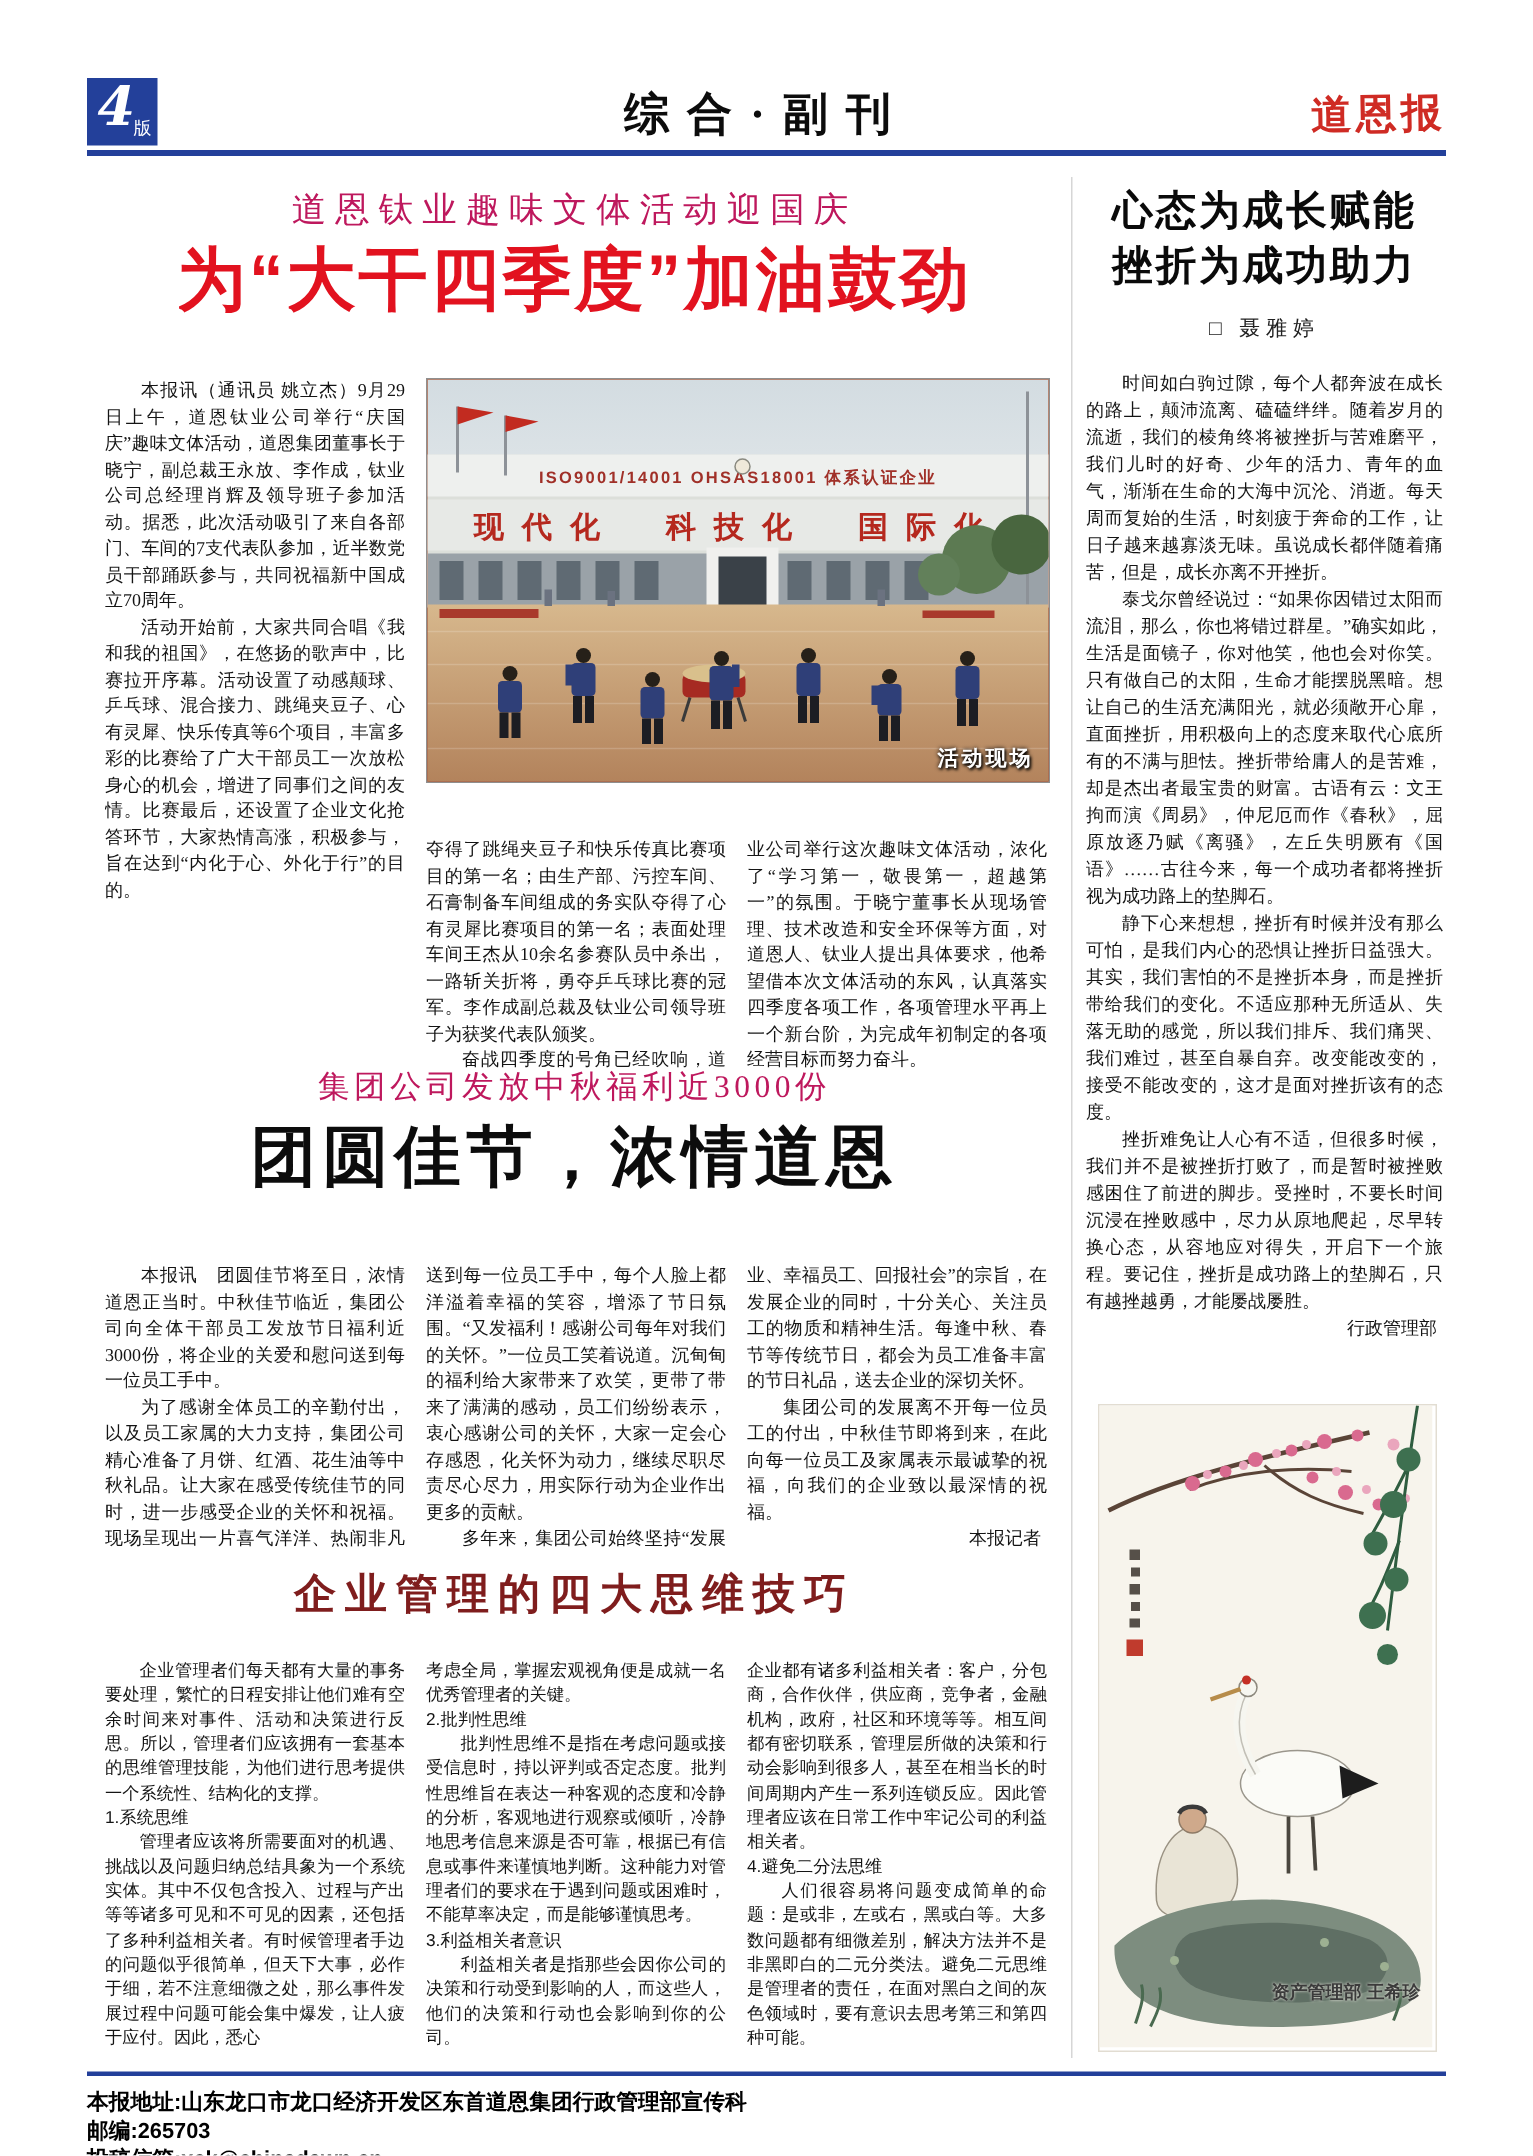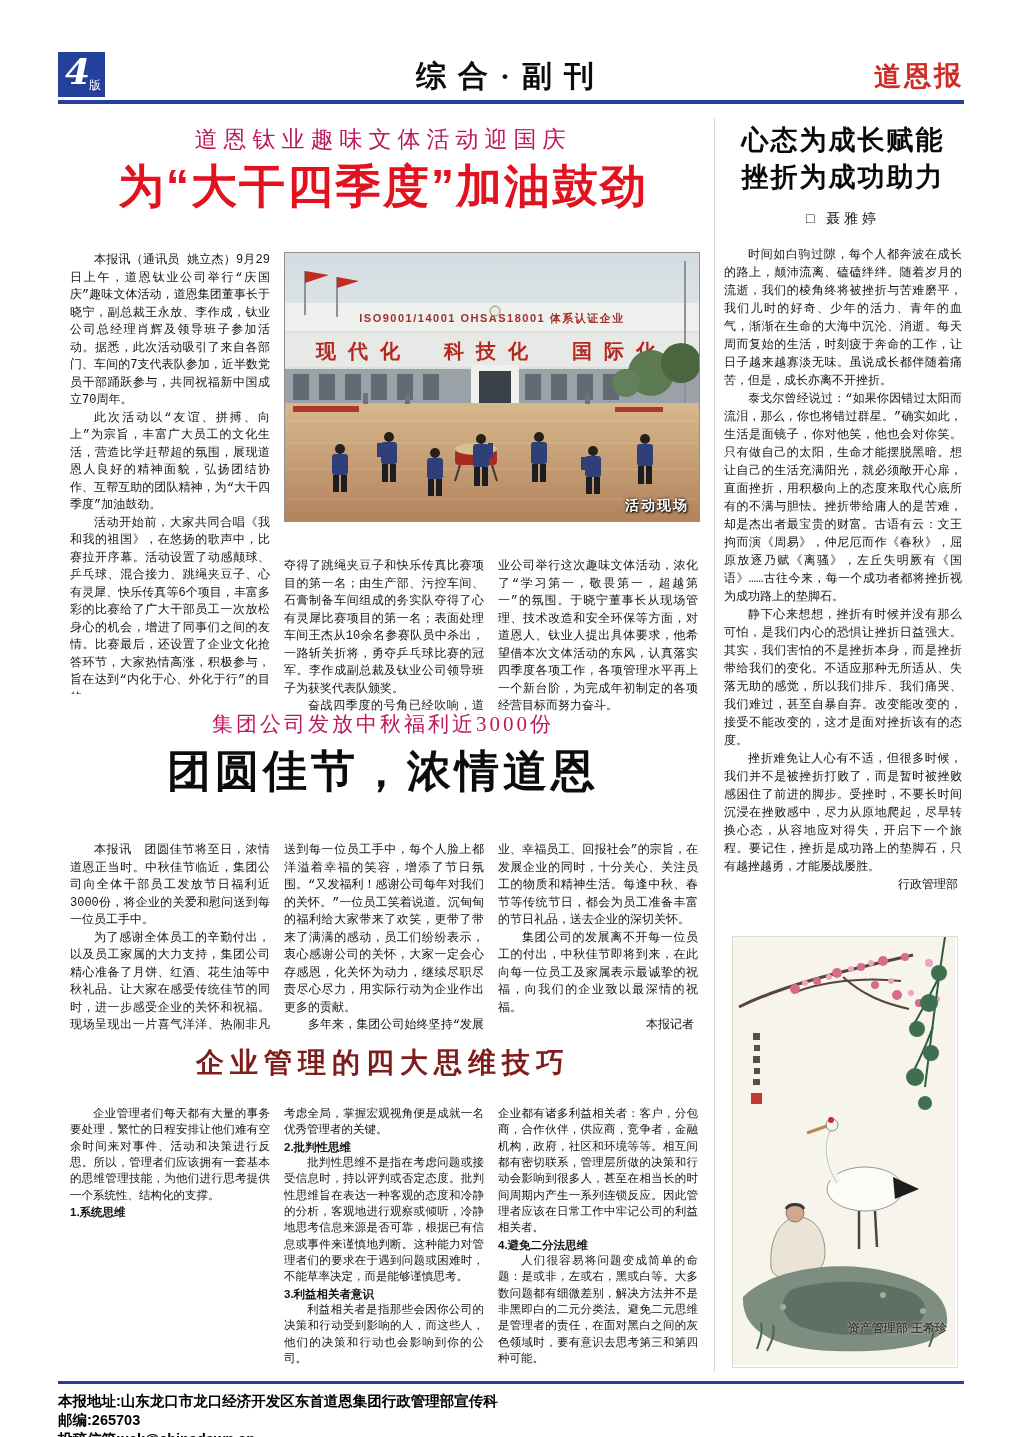--- a/index.html
+++ b/index.html
@@ -12,22 +12,22 @@
   .section-title{position:absolute;left:186px;top:56px;width:650px;text-align:center;font-size:30px;font-weight:900;letter-spacing:12px;color:#0c0c0c;}
   .masthead{position:absolute;right:58px;top:58px;font-size:27px;font-weight:900;letter-spacing:3px;color:#cf2b24;transform:rotate(-1deg);}
   .hrule{position:absolute;left:58px;top:100px;width:906px;height:4px;background:#23409a;}
   .vdivider{position:absolute;left:714px;top:118px;width:1px;height:1254px;background:#d6d6d6;}
   
   .kicker{position:absolute;left:58px;width:650px;text-align:center;color:#be185d;}
   .headline{position:absolute;left:58px;width:650px;text-align:center;font-family:"Liberation Sans","DejaVu Sans",sans-serif;font-weight:900;}
   .bodywrap{position:absolute;left:70px;width:628px;}
   .cols{display:flex;gap:14px;}
   .col{width:200px;overflow:hidden;font-size:12px;line-height:1.46;text-align:justify;}
-  .para{margin:0;text-indent:2em;font-family:Liberation Mono, monospace;}
-  .para.k-h{text-indent:0;font-weight:bold;font-family:"Liberation Sans","DejaVu Sans",sans-serif;}
+  .para{margin:0;text-indent:2em;}
+  .para.k-h{text-indent:0;font-weight:normal;font-family:"Liberation Sans","DejaVu Sans",sans-serif;}
   .para.k-c{text-indent:0;}
   .para.k-r{text-indent:0;text-align:right;padding-right:4px;}
   
   .a1-kicker{top:124px;font-size:23px;letter-spacing:6px;}
   .a1-headline{top:156px;font-size:46px;letter-spacing:2px;color:#e2121f;}
   .a1-body{top:252px;display:flex;gap:14px;}
   .a1-col1{width:200px;height:442px;}
   .a1-right{width:414px;}
   .photo-frame{position:relative;width:414px;height:268px;border:1px solid #8f8f8f;background:#c2410c;}
   .photo-caption{position:absolute;right:10px;bottom:6px;color:#fff;font-size:14px;font-weight:bold;
@@ -72,21 +72,20 @@
   <div class="section-title">综合·副刊</div>
   <div class="masthead">道恩报</div>
   <div class="hrule"></div>
   <div class="vdivider"></div>
 
   <div class="kicker a1-kicker">道恩钛业趣味文体活动迎国庆</div>
   <div class="headline a1-headline">为“大干四季度”加油鼓劲</div>
   <div class="bodywrap a1-body">
     <div class="col a1-col1">
         <p class="para">本报讯（通讯员 姚立杰）9月29日上午，道恩钛业公司举行“庆国庆”趣味文体活动，道恩集团董事长于晓宁，副总裁王永放、李作成，钛业公司总经理肖辉及领导班子参加活动。据悉，此次活动吸引了来自各部门、车间的7支代表队参加，近半数党员干部踊跃参与，共同祝福新中国成立70周年。</p>
-        <p class="para">此次活动以“友谊、拼搏、向上”为宗旨，丰富广大员工的文化生活，营造比学赶帮超的氛围，展现道恩人良好的精神面貌，弘扬团结协作、互帮互助的团队精神，为“大干四季度”加油鼓劲。</p>
         <p class="para">活动开始前，大家共同合唱《我和我的祖国》，在悠扬的歌声中，比赛拉开序幕。活动设置了动感颠球、乒乓球、混合接力、跳绳夹豆子、心有灵犀、快乐传真等6个项目，丰富多彩的比赛给了广大干部员工一次放松身心的机会，增进了同事们之间的友情。比赛最后，还设置了企业文化抢答环节，大家热情高涨，积极参与，旨在达到“内化于心、外化于行”的目的。</p>
       </div>
     <div class="a1-right">
       <div class="photo-frame">
         <svg width="414" height="268" viewBox="0 0 414 268">
           <defs>
             <linearGradient id="sky" x1="0" y1="0" x2="0" y2="1">
               <stop offset="0" stop-color="#d3dce1"></stop>
                 <stop offset="1" stop-color="#eceff0"></stop>
             </linearGradient>
@@ -234,20 +233,21 @@
         <p class="para">集团公司的发展离不开每一位员工的付出，中秋佳节即将到来，在此向每一位员工及家属表示最诚挚的祝福，向我们的企业致以最深情的祝福。</p>
         <p class="para k-r">本报记者</p>
       </div>
   </div>
 
   <div class="headline a3-headline">企业管理的四大思维技巧</div>
   <div class="bodywrap cols a3-body">
     <div class="col">
         <p class="para">企业管理者们每天都有大量的事务要处理，繁忙的日程安排让他们难有空余时间来对事件、活动和决策进行反思。所以，管理者们应该拥有一套基本的思维管理技能，为他们进行思考提供一个系统性、结构化的支撑。</p>
         <p class="para k-h">1.系统思维</p>
+        <p class="para">管理者应该将所需要面对的机遇、挑战以及问题归纳总结具象为一个系统实体。其中不仅包含投入、过程与产出等等诸多可见和不可见的因素，还包括了多种利益相关者。有时候管理者手边的问题似乎很简单，但天下大事，必作于细，若不注意细微之处，那么事件发展过程中问题可能会集中爆发，让人疲于应付。因此，悉心</p>
       </div>
     <div class="col">
         <p class="para k-c">考虑全局，掌握宏观视角便是成就一名优秀管理者的关键。</p>
         <p class="para k-h">2.批判性思维</p>
         <p class="para">批判性思维不是指在考虑问题或接受信息时，持以评判或否定态度。批判性思维旨在表达一种客观的态度和冷静的分析，客观地进行观察或倾听，冷静地思考信息来源是否可靠，根据已有信息或事件来谨慎地判断。这种能力对管理者们的要求在于遇到问题或困难时，不能草率决定，而是能够谨慎思考。</p>
         <p class="para k-h">3.利益相关者意识</p>
         <p class="para">利益相关者是指那些会因你公司的决策和行动受到影响的人，而这些人，他们的决策和行动也会影响到你的公司。</p>
       </div>
     <div class="col">
         <p class="para k-c">企业都有诸多利益相关者：客户，分包商，合作伙伴，供应商，竞争者，金融机构，政府，社区和环境等等。相互间都有密切联系，管理层所做的决策和行动会影响到很多人，甚至在相当长的时间周期内产生一系列连锁反应。因此管理者应该在日常工作中牢记公司的利益相关者。</p>

